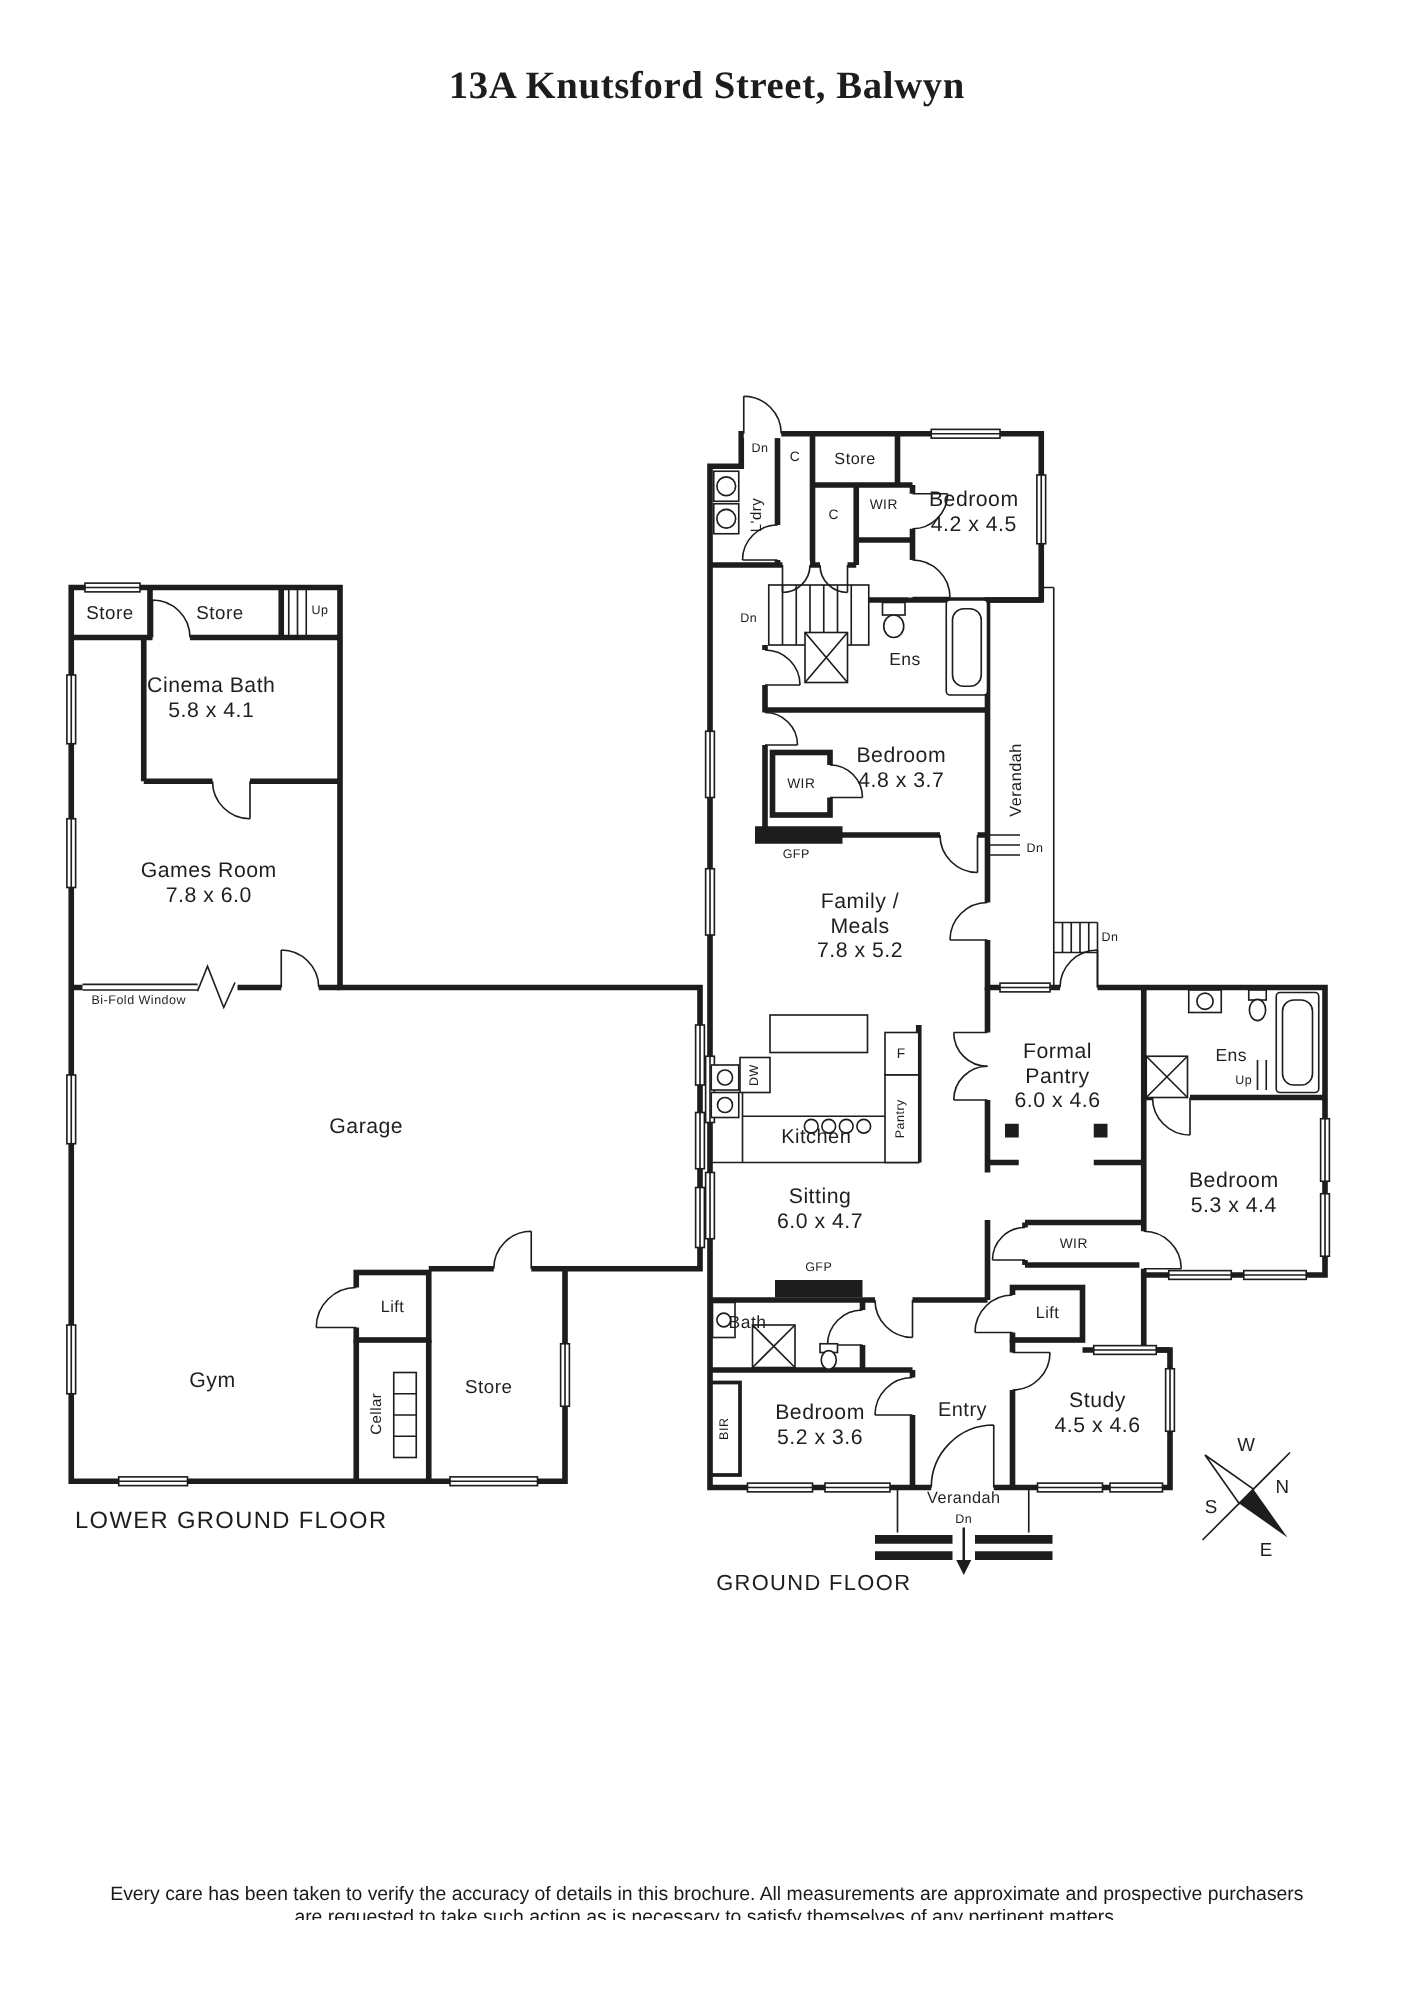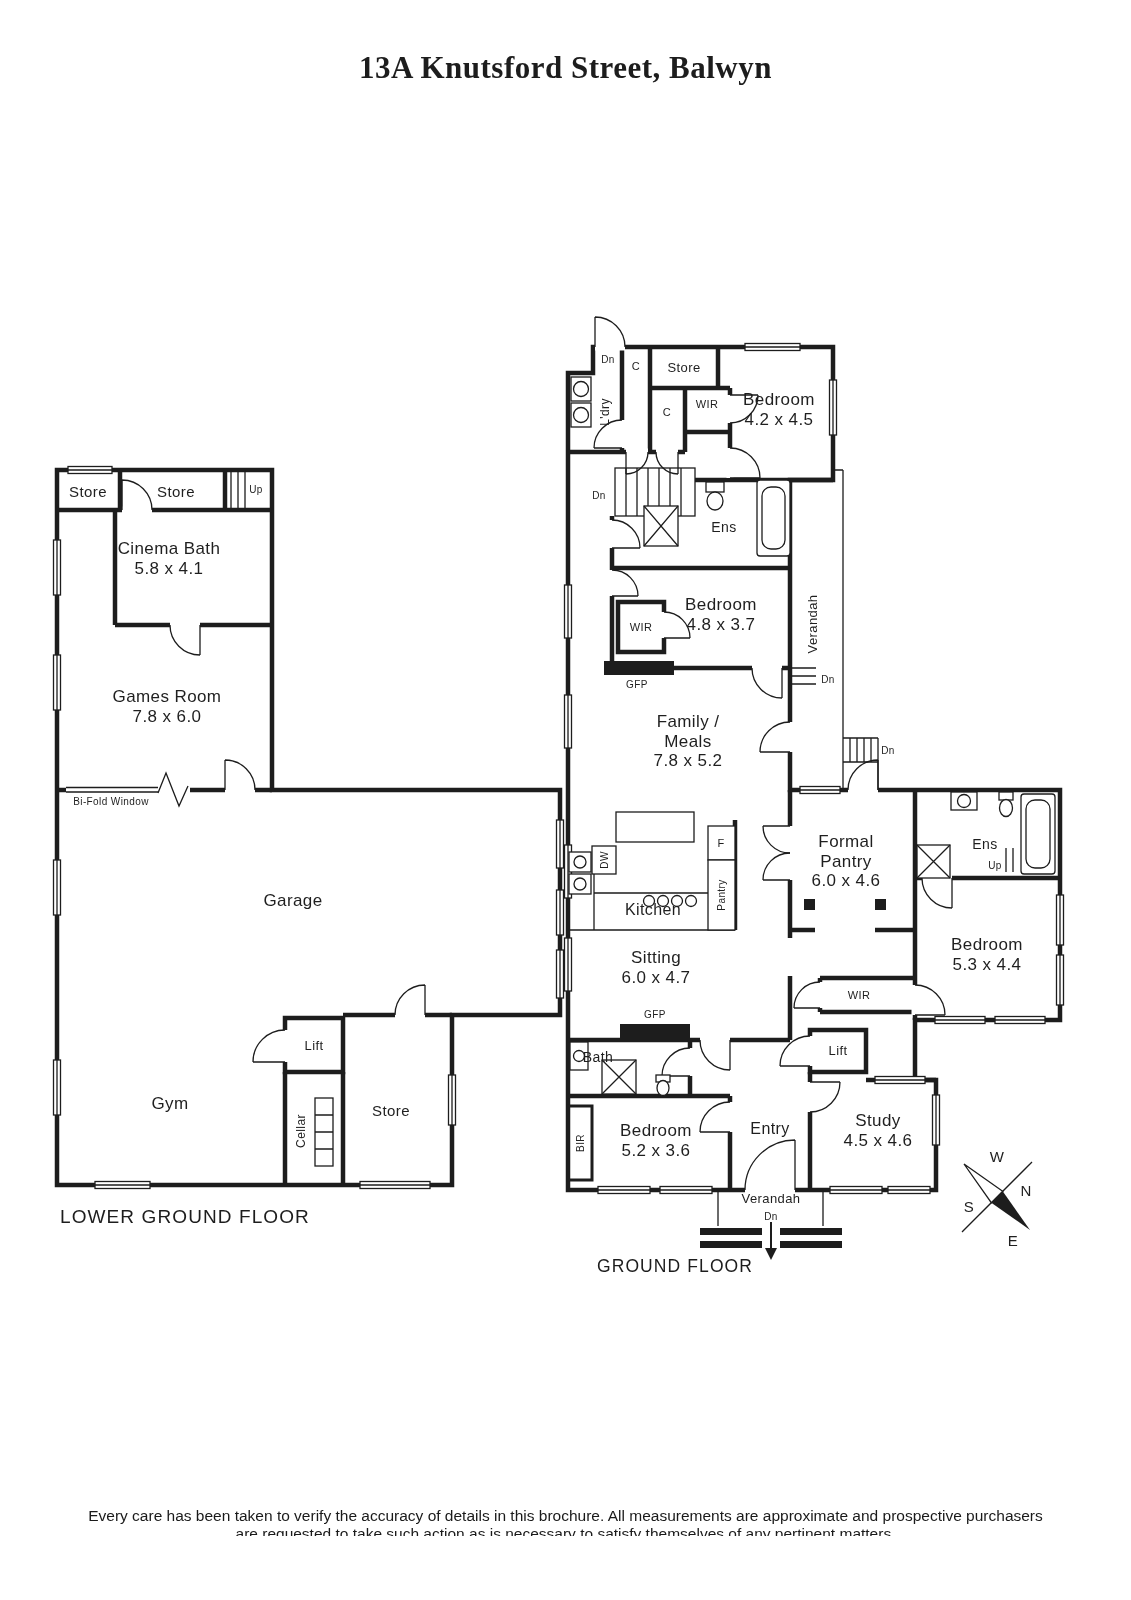--- a/index.html
+++ b/index.html
@@ -20,21 +20,21 @@
   .vert{transform:translate(-50%,-50%) rotate(-90deg);}
   .f17{font-size:17px;line-height:19.5px;}
   .f16{font-size:16px;}
   .f15{font-size:15px;}
   .f14{font-size:14px;}
   .f13{font-size:13px;}
   .f12{font-size:12px;}
   .f11{font-size:11px;}
   .f10{font-size:10px;}
   .caption{position:absolute;font-size:19px;letter-spacing:1.1px;color:#1d1d1d;}
-  .caption-center{position:absolute;transform:translate(-50%,0);font-size:17.5px;letter-spacing:1.1px;color:#1d1d1d;margin-left:24px;}
+  .caption-center{position:absolute;transform:translate(-50%,0);font-size:17.5px;letter-spacing:1.1px;color:#1d1d1d;}
   .footer-line{position:absolute;left:0;width:100%;text-align:center;font-size:15.5px;color:#1a1a1a;}
   .scale-note{position:absolute;font-size:15px;color:#1a1a1a;margin-left:36px;}
 </style>
 </head>
 <body>
 
 <div class="page">
 
   <div class="title">13A Knutsford Street, Balwyn</div>
 

